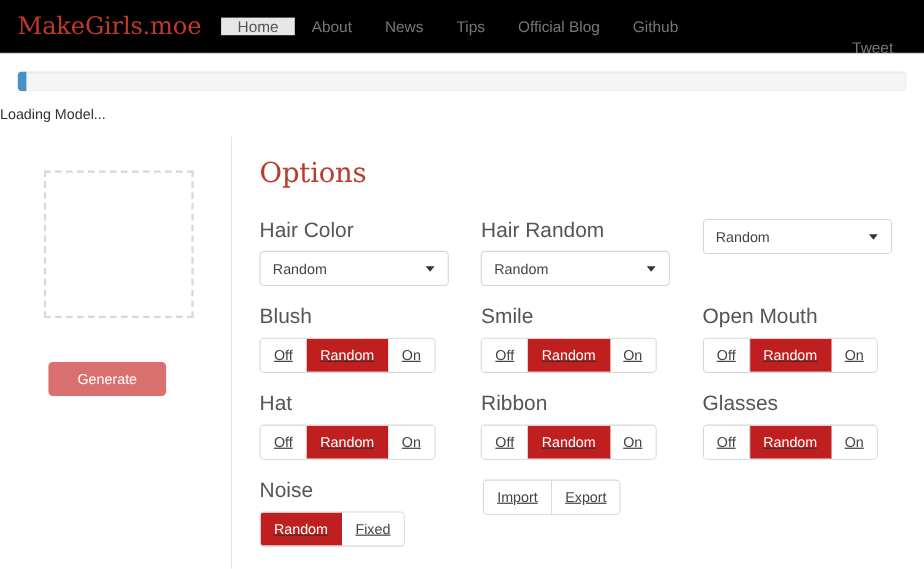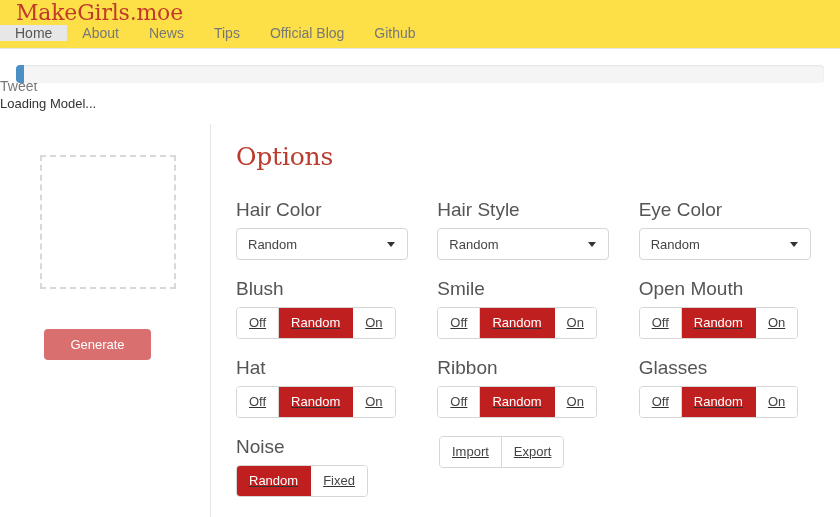--- a/index.html
+++ b/index.html
@@ -15,40 +15,39 @@
     overflow: hidden;
     position: relative;
   }
 
   
   .navbar {
     position: absolute;
     left: 0; top: 0;
     width: 840px;
     height: 49px;
-    background: #fde047;
+    background: #000000;
     border-bottom: 1px solid #e7e7e7;
     box-sizing: border-box;
     display: flex;
     align-items: stretch;
-    flex-direction: column;
   }
   .brand {
     display: flex;
     align-items: center;
     padding: 0 18px 0 16px;
     font-family: "DejaVu Serif", serif;
     font-size: 22px;
     color: #c0392b;
     letter-spacing: -0.2px;
     white-space: nowrap;
   }
   .nav-links {
     display: flex;
-    align-items: flex-end;
+    align-items: center;
     flex: 1;
   }
   .nav-item {
     display: flex;
     align-items: center;
     padding: 0 15px;
     font-size: 14px;
     color: #777777;
     cursor: pointer;
     white-space: nowrap;
@@ -255,28 +254,27 @@
     <h2 class="options-title">Options</h2>
     <div class="opt-row" id="row1">
         <div class="opt-col">
           <div class="opt-label">Hair Color</div>
           <div class="opt-select">
             <span class="sel-value">Random</span>
             <span class="caret"></span>
           </div>
         </div>
         <div class="opt-col">
-          <div class="opt-label">Hair Style</div>
+          <div class="opt-label">Hair Random</div>
           <div class="opt-select">
             <span class="sel-value">Random</span>
             <span class="caret"></span>
           </div>
         </div>
         <div class="opt-col">
-          <div class="opt-label">Eye Color</div>
           <div class="opt-select">
             <span class="sel-value">Random</span>
             <span class="caret"></span>
           </div>
         </div>
       </div>
     <div class="opt-row" id="row2">
         <div class="opt-col"><div class="opt-label">Blush</div><div class="btn-group">
             <button class="bg-btn">Off</button>
             <button class="bg-btn active">Random</button>

